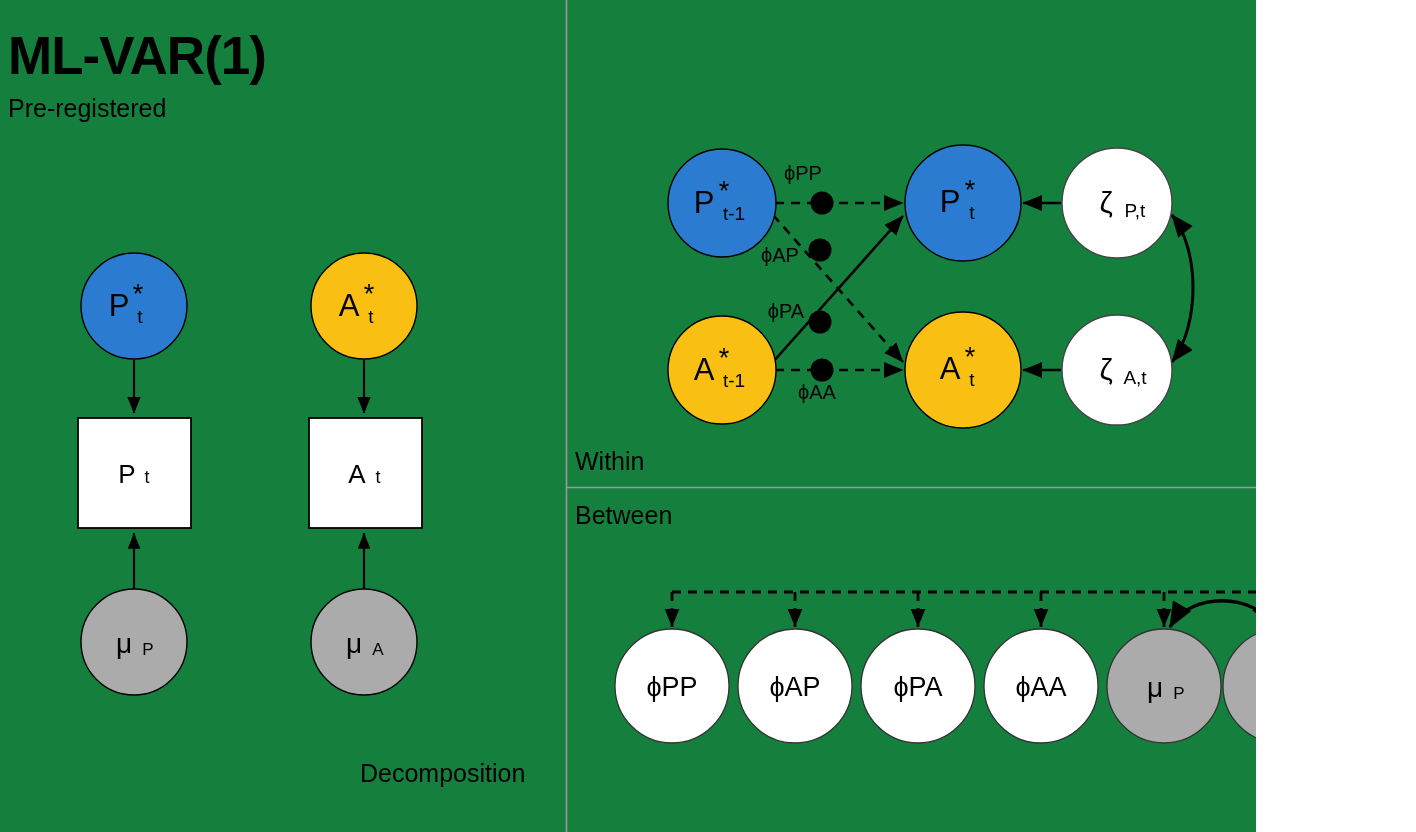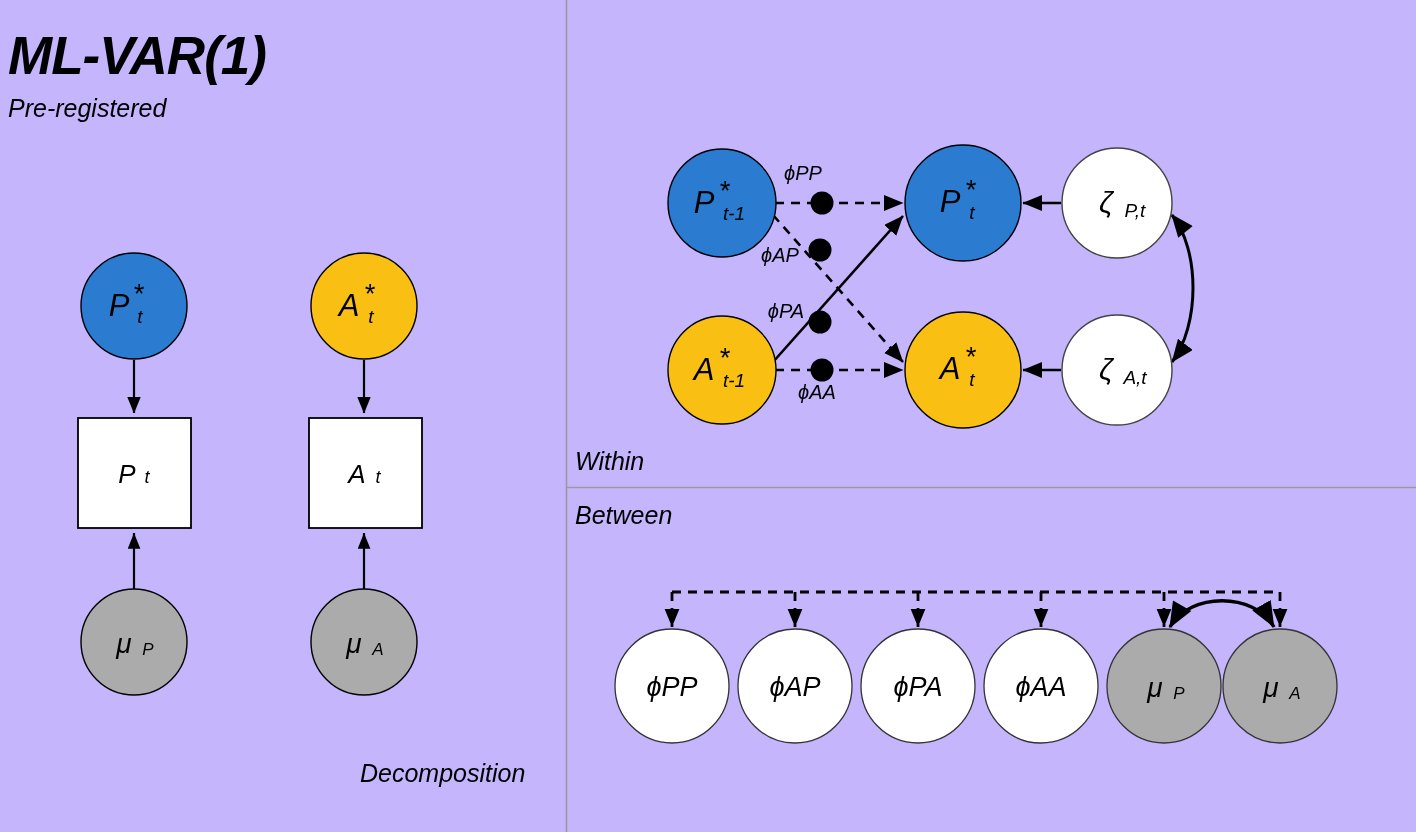--- a/index.html
+++ b/index.html
@@ -6,25 +6,24 @@
     margin: 0;
     padding: 0;
     background: #ffffff;
   }
   body {
     font-family: "Liberation Sans", sans-serif;
     color: #000000;
   }
   #canvas {
     position: relative;
-    width: 1416px;
+    width: 1256px;
     height: 832px;
-    background: #c4b5fd;
+    background: #15803d;
     overflow: hidden;
-    font-style: italic;
   }
   #figure-svg {
     position: absolute;
     left: 0;
     top: 0;
     width: 1416px;
     height: 832px;
   }
   .ttl {
     font-weight: bold;

